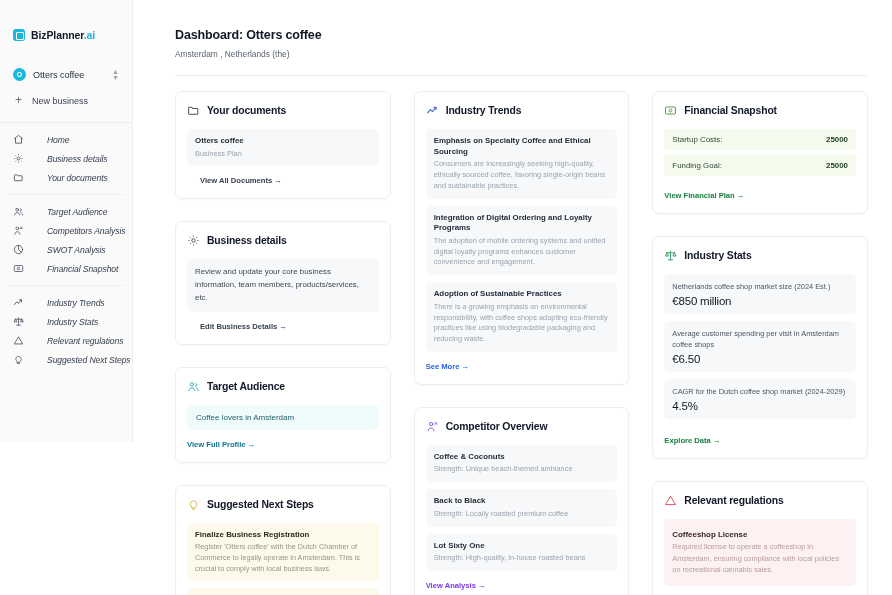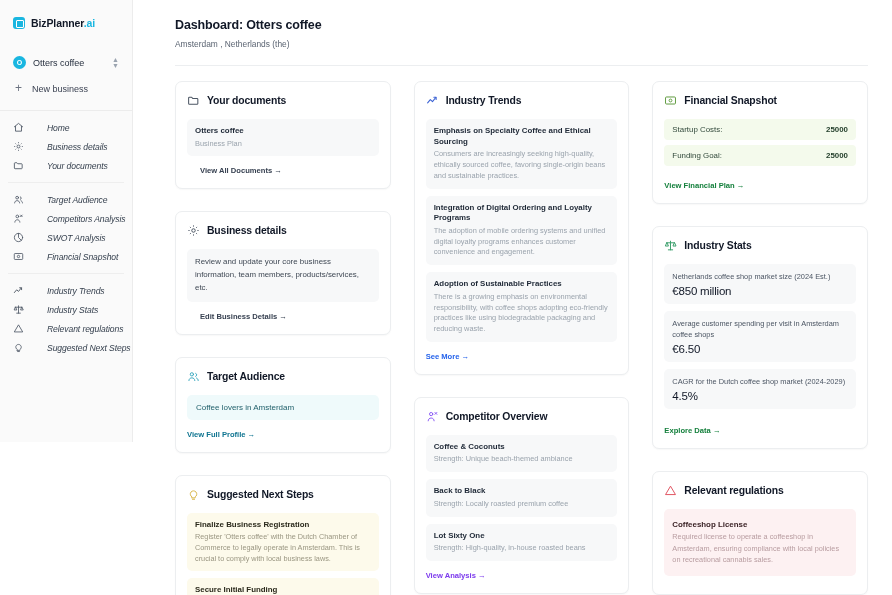--- a/index.html
+++ b/index.html
@@ -11,21 +11,21 @@
     overflow: hidden;
   }
   .app { display: flex; width: 892px; height: 595px; }
 
   
   .sidebar {
     width: 133px; height: 442px;
     background: #fafafa;
     border-right: 1px solid #ececec;
     flex: 0 0 133px;
-    padding-top: 11px;
+    padding-top: 23px;
     display: flex; flex-direction: column;
   }
   .brand {
     display: flex; align-items: center; gap: 6px;
     padding: 2px 0 0 13px; height: 22px;
   }
   .brand-mark {
     width: 12px; height: 12px; border-radius: 3px;
     background: #19b6e0; position: relative; flex: 0 0 12px;
   }
@@ -63,21 +63,21 @@
   .nav-item {
     display: flex; align-items: center; gap: 23px;
     padding: 4px 5px; border-radius: 5px; cursor: pointer; font-style: italic;
   }
   .nav-item .nico { width: 11px; height: 11px; flex: 0 0 11px; color: #4b5563; display: flex; align-items: center; justify-content: center; }
   .nav-item .nico svg { width: 11px; height: 11px; display: block; }
   .nav-item .nlabel { font-size: 8.6px; color: #343f4d; white-space: nowrap; letter-spacing: -0.1px; }
 
   
   .main { flex: 1; height: 595px; overflow: hidden; background: #ffffff; }
-  .page-head { padding: 18px 8px 0 42px; }
+  .page-head { padding: 18px 8px 0 42px; margin-top: 10px; }
   .page-title { font-size: 12.5px; font-weight: 700; color: #111827; letter-spacing: -0.15px; }
   .page-sub { font-size: 8.4px; color: #5b6472; margin-top: 7px; }
   .head-rule { height: 1px; background: #eceef0; margin: 16px 0 0 42px; margin-right: 24px; }
 
   .columns {
     display: flex; gap: 23px;
     padding: 15px 24px 0 42px;
   }
   .col { flex: 1 1 0; min-width: 0; display: flex; flex-direction: column; gap: 22px; }
 

